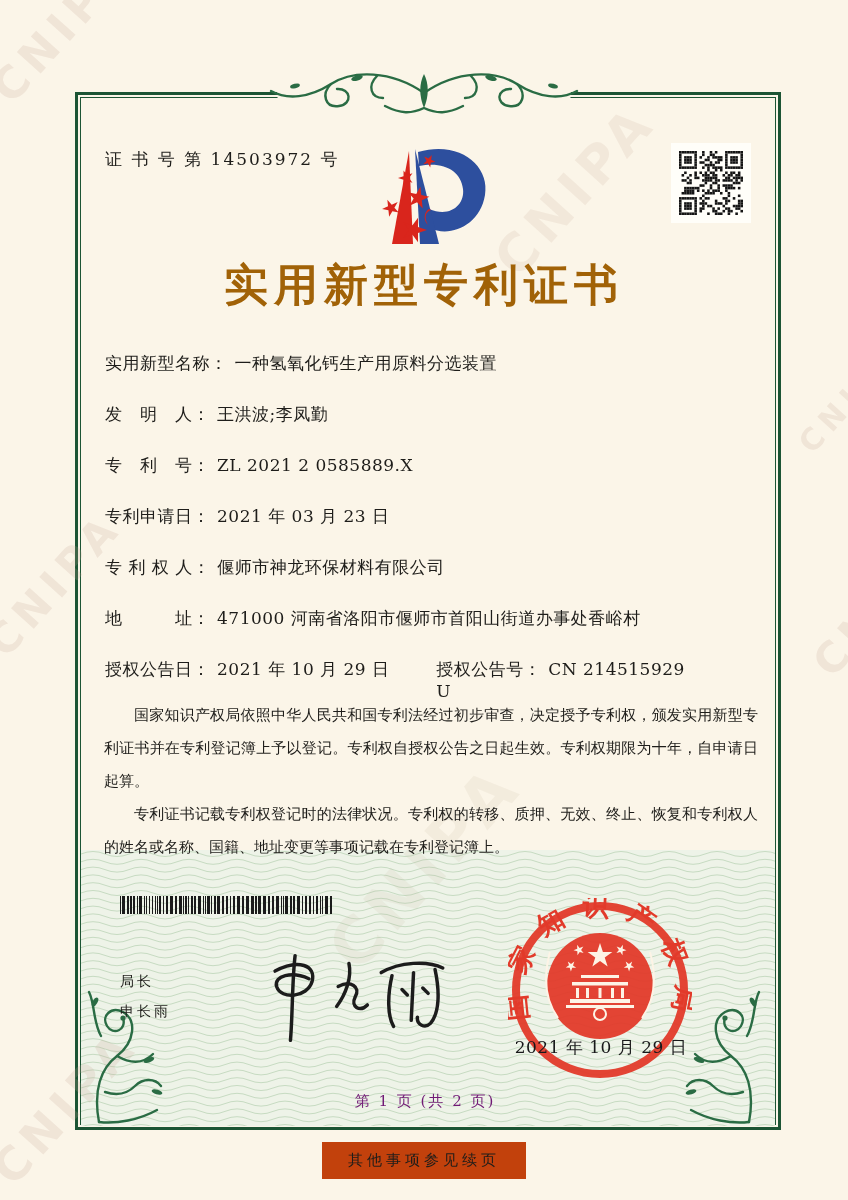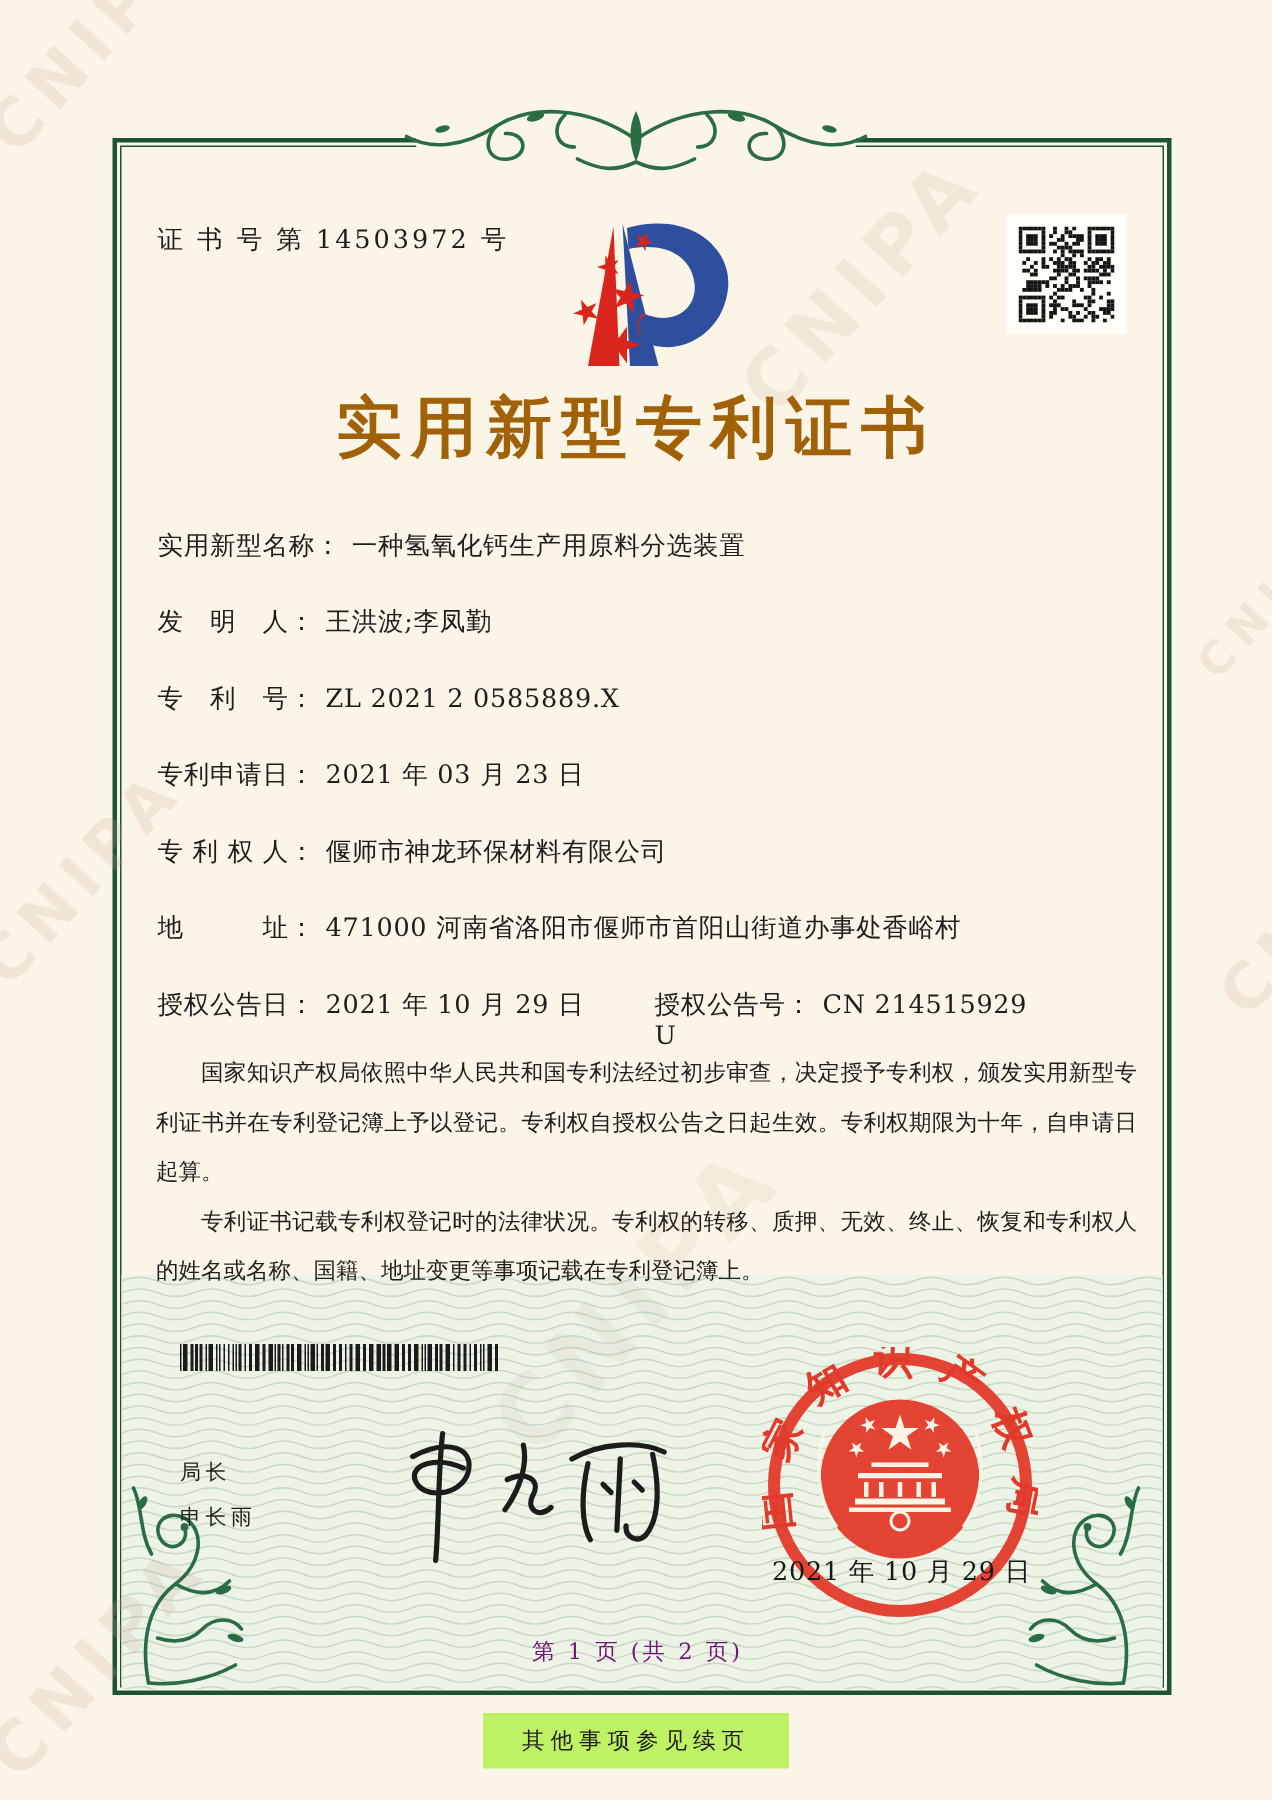--- a/index.html
+++ b/index.html
@@ -42,21 +42,21 @@
   
   .barcode{position:absolute;left:120px;top:896px;width:218px;height:20px;}
   .official{position:absolute;left:120px;top:973px;font-size:14px;letter-spacing:3px;}
   .official div{margin-bottom:12px;}
   .sig{position:absolute;left:252px;top:946px;width:200px;height:104px;}
   .seal{position:absolute;left:508px;top:898px;width:184px;height:184px;}
   .seal-date{position:absolute;left:512px;top:1036px;width:178px;text-align:center;
              font-size:17px;color:#18181a;letter-spacing:0.5px;}
   .page-info{position:absolute;left:75px;top:1092px;width:700px;text-align:center;
              font-size:15px;letter-spacing:2px;color:#701a75;}
-  .cont-note{position:absolute;left:50%;transform:translateX(-50%);top:1142px;background:#bef264;
+  .cont-note{position:absolute;left:50%;transform:translateX(-50%);top:1142px;background:#c2410c;
              padding:9px 26px;font-size:15px;letter-spacing:4px;white-space:nowrap;}
   
   .fl{position:absolute;width:86px;height:156px;}
   .fl-left{left:83px;top:972px;}
   .fl-right{right:83px;top:972px;transform:scaleX(-1);}
   .top-orn{position:absolute;left:50%;transform:translateX(-50%);top:62px;}
 </style>
 </head>
 <body>
 

